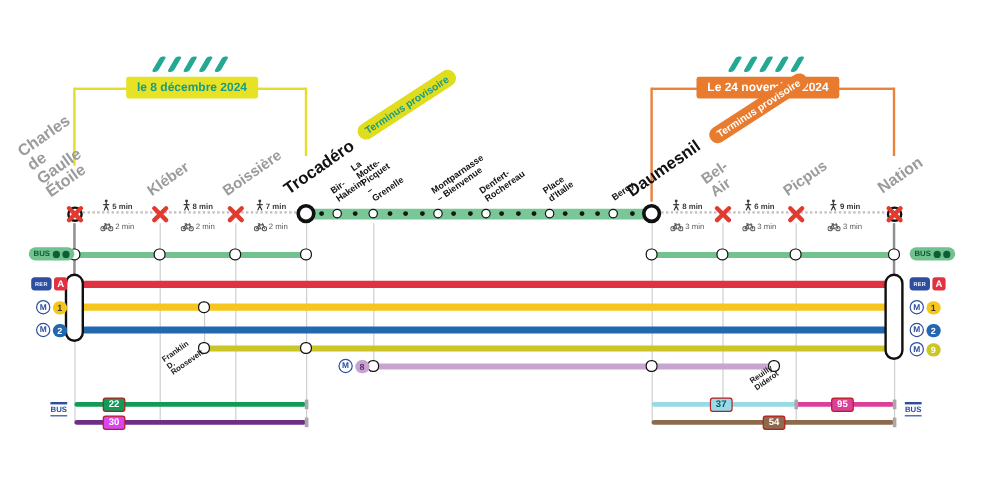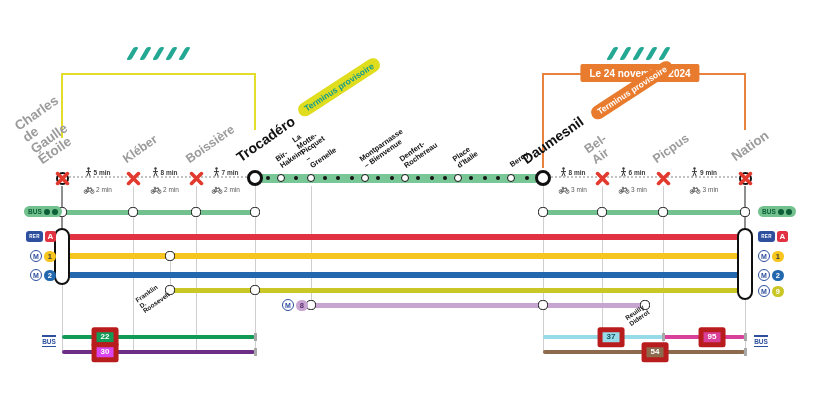--- a/index.html
+++ b/index.html
@@ -17,22 +17,22 @@
              font-size:4.6px;font-weight:bold;display:flex;align-items:center;justify-content:center;letter-spacing:.3px;}
   .badge-sq{width:11px;height:11px;border-radius:2.5px;font-size:8px;font-weight:bold;
             display:flex;align-items:center;justify-content:center;}
   .badge-mring{width:10px;height:10px;border-radius:50%;border:1.4px solid #2d4f9e;background:#fff;color:#2d4f9e;
             font-size:7px;font-weight:bold;display:flex;align-items:center;justify-content:center;}
   .badge-circ{width:11.5px;height:11.5px;border-radius:50%;font-size:7.5px;font-weight:bold;
             display:flex;align-items:center;justify-content:center;}
   .pill-bus{height:11px;border-radius:6px;display:flex;align-items:center;gap:2px;padding:0 4px;
             font-size:6.5px;font-weight:bold;}
   .pill-bus .dotic{width:6px;height:6px;border-radius:50%;}
-  .busline-badge{position:absolute;transform:translate(-50%,-50%);border:5px solid #b91c1c;border-radius:2.5px;
-            font-size:8px;font-weight:bold;padding:0 4px;line-height:9.5px;z-index:6;margin-left:10px;}
+  .busline-badge{position:absolute;transform:translate(-50%,-50%);border:1px solid #b91c1c;border-radius:2.5px;
+            font-size:8px;font-weight:bold;padding:0 4px;line-height:9.5px;z-index:6;}
   .bracket{display:flex;flex-direction:column;align-items:center;width:18px;z-index:6;}
   .bracket .bl{width:14px;height:1.5px;background:#2d4f9e;}
   .bracket .bt{font-size:6.5px;font-weight:bold;color:#2d4f9e;margin:1px 0;}
 </style>
 </head>
 <body>
 
 <div id="canvas">
     <div class="abs" style="left: 61.5px; top: 186px; width: 1px; height: 167px; background: rgb(207, 207, 207); z-index: 0;"></div>
     <div class="abs" style="left: 132.5px; top: 186px; width: 1px; height: 167px; background: rgb(207, 207, 207); z-index: 0;"></div>
@@ -47,20 +47,21 @@
     <div class="abs" style="left: 61px; top: 186px; width: 2px; height: 43px; background: rgb(143, 143, 143); z-index: 0;"></div>
     <div class="abs" style="left: 744px; top: 186px; width: 2px; height: 43px; background: rgb(143, 143, 143); z-index: 0;"></div>
     <div class="abs" style="left: 62px; top: 73px; width: 193px; height: 1.5px; background: rgb(227, 222, 42); z-index: 1;"></div>
     <div class="abs" style="left: 61.25px; top: 73px; width: 1.5px; height: 65px; background: rgb(227, 222, 42); z-index: 1;"></div>
     <div class="abs" style="left: 254.25px; top: 73px; width: 1.5px; height: 57px; background: rgb(227, 222, 42); z-index: 1;"></div>
     <div class="abs" style="left: 130px; top: 47px; width: 4.5px; height: 13px; background: rgb(35, 168, 147); border-radius: 2px; transform: skewX(-30deg); z-index: 2;"></div>
     <div class="abs" style="left: 143px; top: 47px; width: 4.5px; height: 13px; background: rgb(35, 168, 147); border-radius: 2px; transform: skewX(-30deg); z-index: 2;"></div>
     <div class="abs" style="left: 156px; top: 47px; width: 4.5px; height: 13px; background: rgb(35, 168, 147); border-radius: 2px; transform: skewX(-30deg); z-index: 2;"></div>
     <div class="abs" style="left: 169px; top: 47px; width: 4.5px; height: 13px; background: rgb(35, 168, 147); border-radius: 2px; transform: skewX(-30deg); z-index: 2;"></div>
     <div class="abs" style="left: 182px; top: 47px; width: 4.5px; height: 13px; background: rgb(35, 168, 147); border-radius: 2px; transform: skewX(-30deg); z-index: 2;"></div>
+    <div class="abs" style="left: 160px; top: 64px; transform: translateX(-50%); background: rgb(232, 226, 37); color: rgb(22, 156, 138); font: bold 10px &quot;Liberation Sans&quot;, sans-serif; padding: 4px 9px 3px; border-radius: 2px; white-space: nowrap; z-index: 6;">le 8 décembre 2024</div>
     <div class="abs" style="left: 543px; top: 73px; width: 202px; height: 1.5px; background: rgb(232, 130, 60); z-index: 1;"></div>
     <div class="abs" style="left: 542.25px; top: 73px; width: 1.5px; height: 95px; background: rgb(232, 130, 60); z-index: 1;"></div>
     <div class="abs" style="left: 744.25px; top: 73px; width: 1.5px; height: 57px; background: rgb(232, 130, 60); z-index: 1;"></div>
     <div class="abs" style="left: 610px; top: 47px; width: 4.5px; height: 13px; background: rgb(35, 168, 147); border-radius: 2px; transform: skewX(-30deg); z-index: 2;"></div>
     <div class="abs" style="left: 623px; top: 47px; width: 4.5px; height: 13px; background: rgb(35, 168, 147); border-radius: 2px; transform: skewX(-30deg); z-index: 2;"></div>
     <div class="abs" style="left: 636px; top: 47px; width: 4.5px; height: 13px; background: rgb(35, 168, 147); border-radius: 2px; transform: skewX(-30deg); z-index: 2;"></div>
     <div class="abs" style="left: 649px; top: 47px; width: 4.5px; height: 13px; background: rgb(35, 168, 147); border-radius: 2px; transform: skewX(-30deg); z-index: 2;"></div>
     <div class="abs" style="left: 662px; top: 47px; width: 4.5px; height: 13px; background: rgb(35, 168, 147); border-radius: 2px; transform: skewX(-30deg); z-index: 2;"></div>
     <div class="abs" style="left: 640px; top: 64px; transform: translateX(-50%); background: rgb(232, 123, 46); color: rgb(255, 255, 255); font: bold 10px &quot;Liberation Sans&quot;, sans-serif; padding: 4px 9px 3px; border-radius: 2px; white-space: nowrap; z-index: 6;">Le 24 novembre 2024</div>
     <div class="abs" style="left: 62px; top: 176px; width: 193px; height: 0px; border-top: 2px dotted rgb(194, 194, 194); z-index: 1;"></div>

